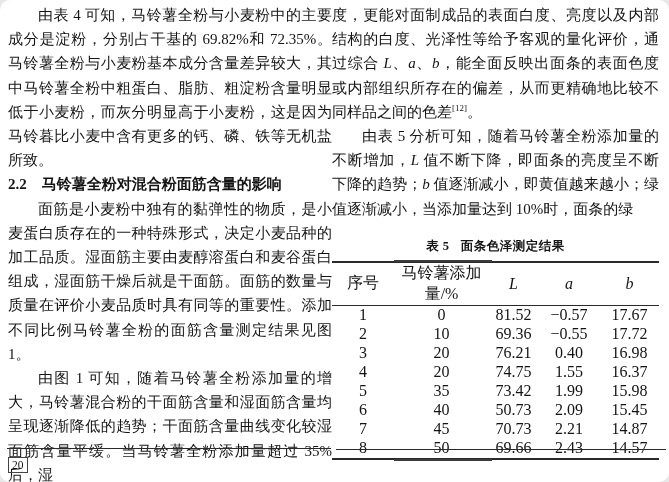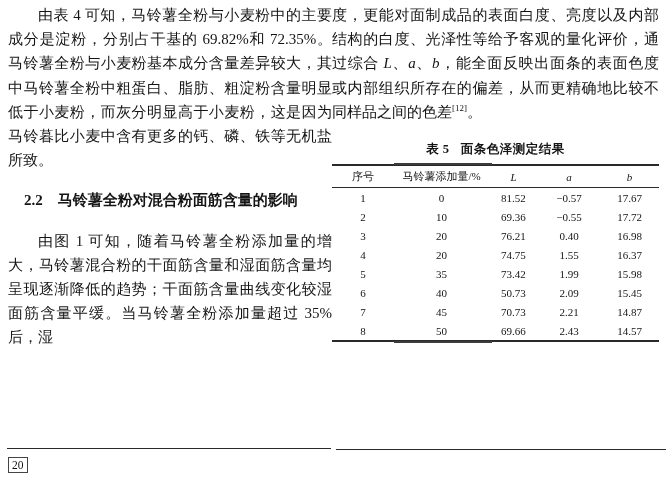--- a/index.html
+++ b/index.html
@@ -3,39 +3,40 @@
 <meta charset="utf-8">
 <style>
   html,body{margin:0;padding:0;background:#e8e8e8;}
   .page{
     position:relative;
     width:669px;height:482px;
     background:#ffffff;
     overflow:hidden;
     font-family:"Liberation Serif","DejaVu Serif",serif;
     color:#141414;
+    border-radius:10px;
   }
   .col{position:absolute;top:3px;}
   .col-left{left:8px;width:324px;}
   .col-right{left:332px;width:327px;}
   .para{margin:0;font-size:15px;line-height:24.2px;text-align:justify;text-justify:inter-ideograph;}
   .indent{text-indent:2em;}
-  .heading{margin:16px;font-size:15px;line-height:24.2px;font-weight:bold;}
+  .heading{margin:0;font-size:15px;line-height:24.2px;font-weight:bold;}
   .hnum{margin-right:1em;}
   sup{font-size:9px;line-height:0;}
   i{font-style:italic;}
 
   .table-block{margin-top:17px;}
   .tbl-title{text-align:center;font-size:12.5px;font-weight:bold;margin:0 0 6px 0;letter-spacing:.5px;}
   .tbl-title .cap-label{margin-right:.9em;font-family:Liberation Serif, serif;}
   .table-wrap{position:relative;}
   .rule-artifact{position:absolute;height:2px;background:#3c3c3c;left:62px;width:98px;}
   .rule-artifact.top{top:-1px;}
   .rule-artifact.bottom{bottom:-1px;}
-  table{width:100%;border-collapse:collapse;font-size:11px;
+  table{width:100%;border-collapse:collapse;font-size:16px;
         border-top:2px solid #2a2a2a;border-bottom:2px solid #2a2a2a;}
   thead th{font-weight:normal;border-bottom:1px solid #2a2a2a;height:21px;text-align:center;padding:0;}
   thead th.ital{font-style:italic;}
   tbody td{height:19px;text-align:center;padding:0;}
   col.c1{width:19%;}col.c2{width:29%;}col.c3{width:15%;}col.c4{width:19%;}col.c5{width:18%;}
 
   .footer-rule{position:absolute;height:1px;background:#2a2a2a;}
   .footer-rule.left{left:7px;top:448px;width:324px;}
   .footer-rule.right{left:336px;top:449px;width:330px;}
   .page-num{
@@ -47,25 +48,27 @@
   }
 </style>
 </head>
 <body>
 
 <div class="page">
 
   <div class="col col-left">
     <p class="para indent">由表 4 可知，马铃薯全粉与小麦粉中的主要成分是淀粉，分别占干基的 69.82%和 72.35%。马铃薯全粉与小麦粉基本成分含量差异较大，其中马铃薯全粉中粗蛋白、脂肪、粗淀粉含量明显低于小麦粉，而灰分明显高于小麦粉，这是因为马铃暮比小麦中含有更多的钙、磷、铁等无机盐所致。</p>
     <p class="heading"><span class="hnum">2.2</span><span>马铃薯全粉对混合粉面筋含量的影响</span></p>
+    <p class="para indent">面筋是小麦粉中独有的黏弹性的物质，是小麦蛋白质存在的一种特殊形式，决定小麦品种的加工品质。湿面筋主要由麦醇溶蛋白和麦谷蛋白组成，湿面筋干燥后就是干面筋。面筋的数量与质量在评价小麦品质时具有同等的重要性。添加不同比例马铃薯全粉的面筋含量测定结果见图 1。</p>
     <p class="para indent">由图 1 可知，随着马铃薯全粉添加量的增大，马铃薯混合粉的干面筋含量和湿面筋含量均呈现逐渐降低的趋势；干面筋含量曲线变化较湿面筋含量平缓。当马铃薯全粉添加量超过 35%后，湿</p>
   </div>
 
   <div class="col col-right">
     <p class="para">度，更能对面制成品的表面白度、亮度以及内部结构的白度、光泽性等给予客观的量化评价，通过综合 <i>L</i>、<i>a</i>、<i>b</i>，能全面反映出面条的表面色度或内部组织所存在的偏差，从而更精确地比较不同样品之间的色差<sup>[12]</sup>。</p>
+    <p class="para indent">由表 5 分析可知，随着马铃薯全粉添加量的不断增加，<i>L</i> 值不断下降，即面条的亮度呈不断下降的趋势；<i>b</i> 值逐渐减小，即黄值越来越小；绿值逐渐减小，当添加量达到 10%时，面条的绿</p>
 
     <div class="table-block">
       <div class="tbl-title"><span class="cap-label">表 5</span><span>面条色泽测定结果</span></div>
       <div class="table-wrap">
         <div class="rule-artifact top"></div>
         <table>
           <colgroup>
             <col class="c1">
               <col class="c2">
               <col class="c3">

